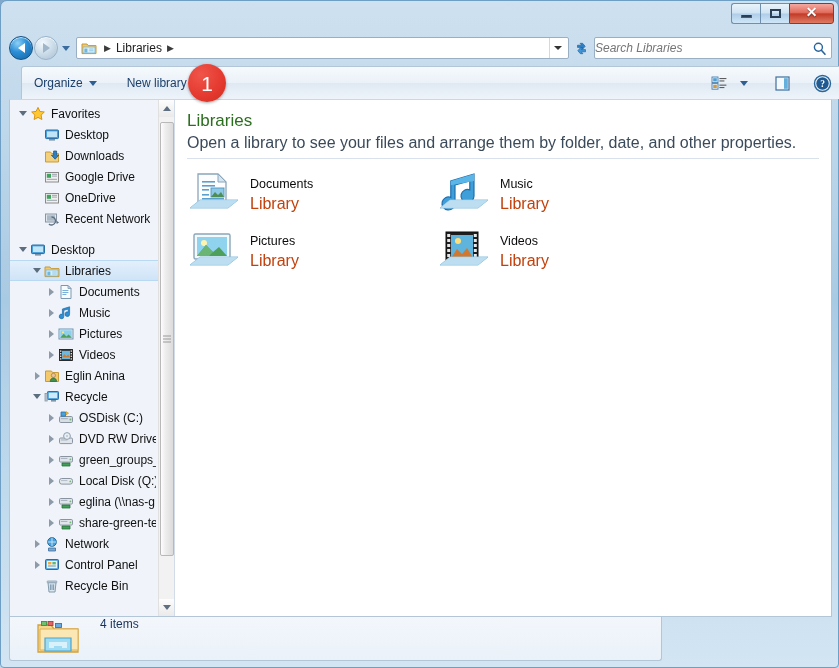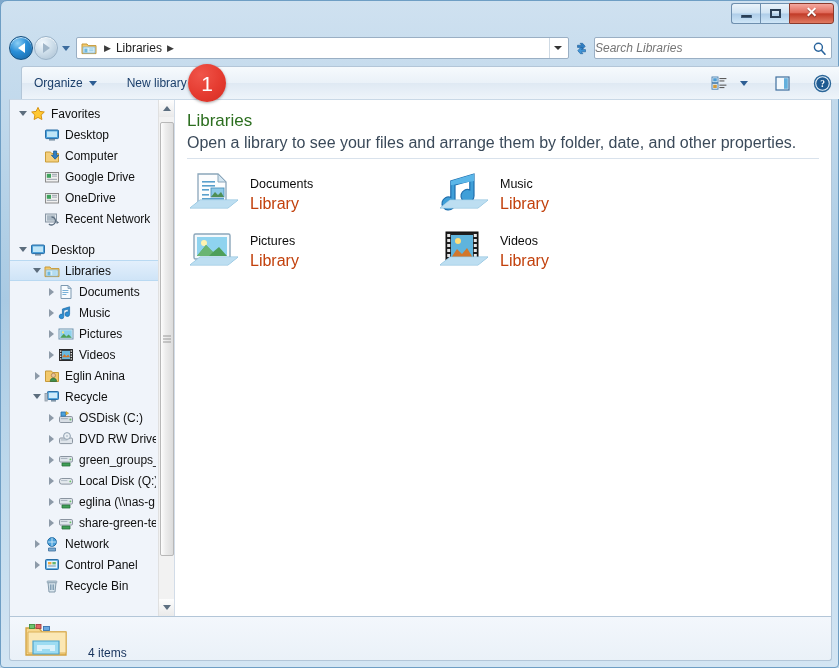--- a/index.html
+++ b/index.html
@@ -409,28 +409,28 @@
     position: relative;
   }
   .lib-text { line-height: 1.35; }
   .lib-name { font-size: 12.5px; color: #0b0b0b; }
   .lib-kind { font-size: 16px; color: #c2410c; }
 
   
   #statusbar {
     position: absolute;
     left: 8px; top: 616px;
-    width: 823px; height: 44px;
+    width: 653px; height: 44px;
     background: linear-gradient(180deg,#f3f7fc 0%, #eaf1f8 100%);
     border: 1px solid #b3c6d8;
     border-top: none;
     border-radius: 0 0 3px 3px;
     display: flex;
-    align-items: flex-end;
-    padding-left: 12px;
+    align-items: flex-start;
+    padding-left: 24px;
   }
   #status-icon { width: 48px; height: 40px; position: relative; flex: none; }
   #status-text {
     font-size: 12px;
     color: #16325c;
     margin-left: 18px;
   }
 
   
   #badge-1 {
@@ -582,21 +582,21 @@
               </svg></span>
             <span class="nav-label">Desktop</span>
           </div>
           <div class="nav-row">
             <span class="nav-spacer" style="width: 20px;"></span>
             <span class="expander"></span>
             <span class="nav-icon"><svg width="16" height="16" viewBox="0 0 16 16">
                 <path d="M1.5 4 h5 l1.2 1.5 H14.5 v8.5 H1.5 Z" fill="#f4cf7c" stroke="#c99c38" stroke-width="1"></path>
                 <path d="M9.6 3 h3 v4.2 h2.2 l-3.7 4 -3.7-4 h2.2 Z" fill="#2f7fc4" stroke="#1a5b92" stroke-width="0.8"></path>
               </svg></span>
-            <span class="nav-label">Computer</span>
+            <span class="nav-label">Downloads</span>
           </div>
           <div class="nav-row">
             <span class="nav-spacer" style="width: 20px;"></span>
             <span class="expander"></span>
             <span class="nav-icon"><svg width="16" height="16" viewBox="0 0 16 16">
                 <rect x="1.5" y="3.5" width="13" height="9.5" fill="#f0f0f0" stroke="#8a8a8a" stroke-width="1"></rect>
                 <rect x="2.8" y="4.8" width="4.2" height="4" fill="#3fa25d"></rect>
                 <rect x="8" y="4.8" width="5" height="1" fill="#9aa4ad"></rect>
                 <rect x="8" y="6.6" width="5" height="1" fill="#9aa4ad"></rect>
                 <rect x="2.8" y="9.8" width="10.2" height="1" fill="#9aa4ad"></rect>

